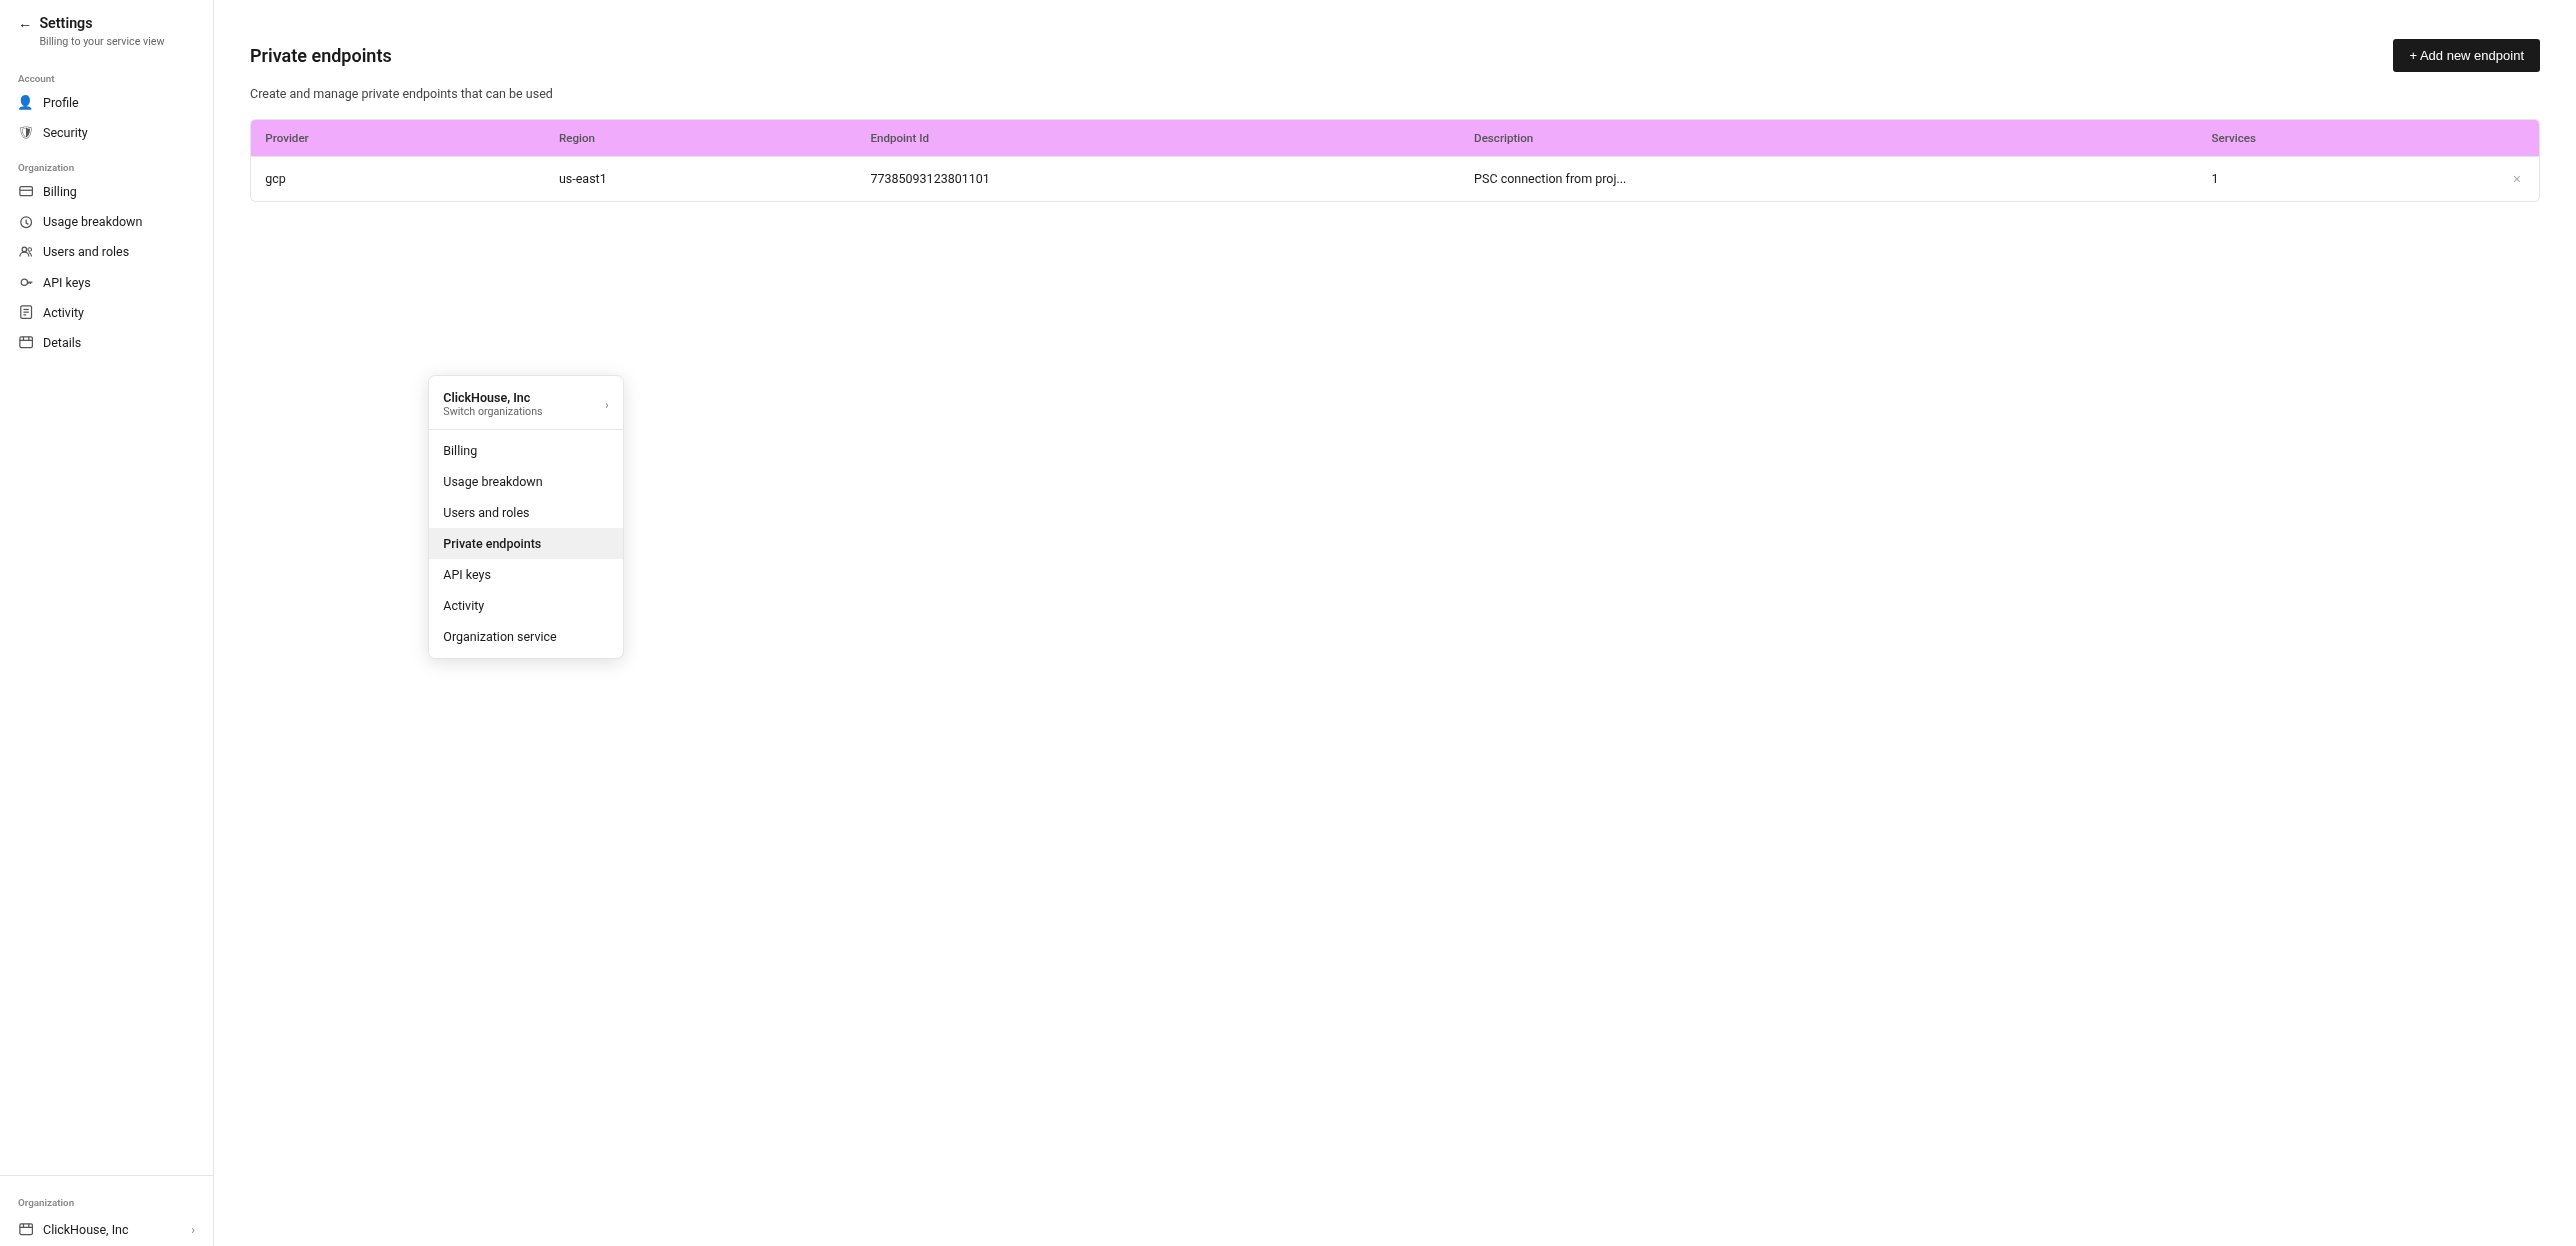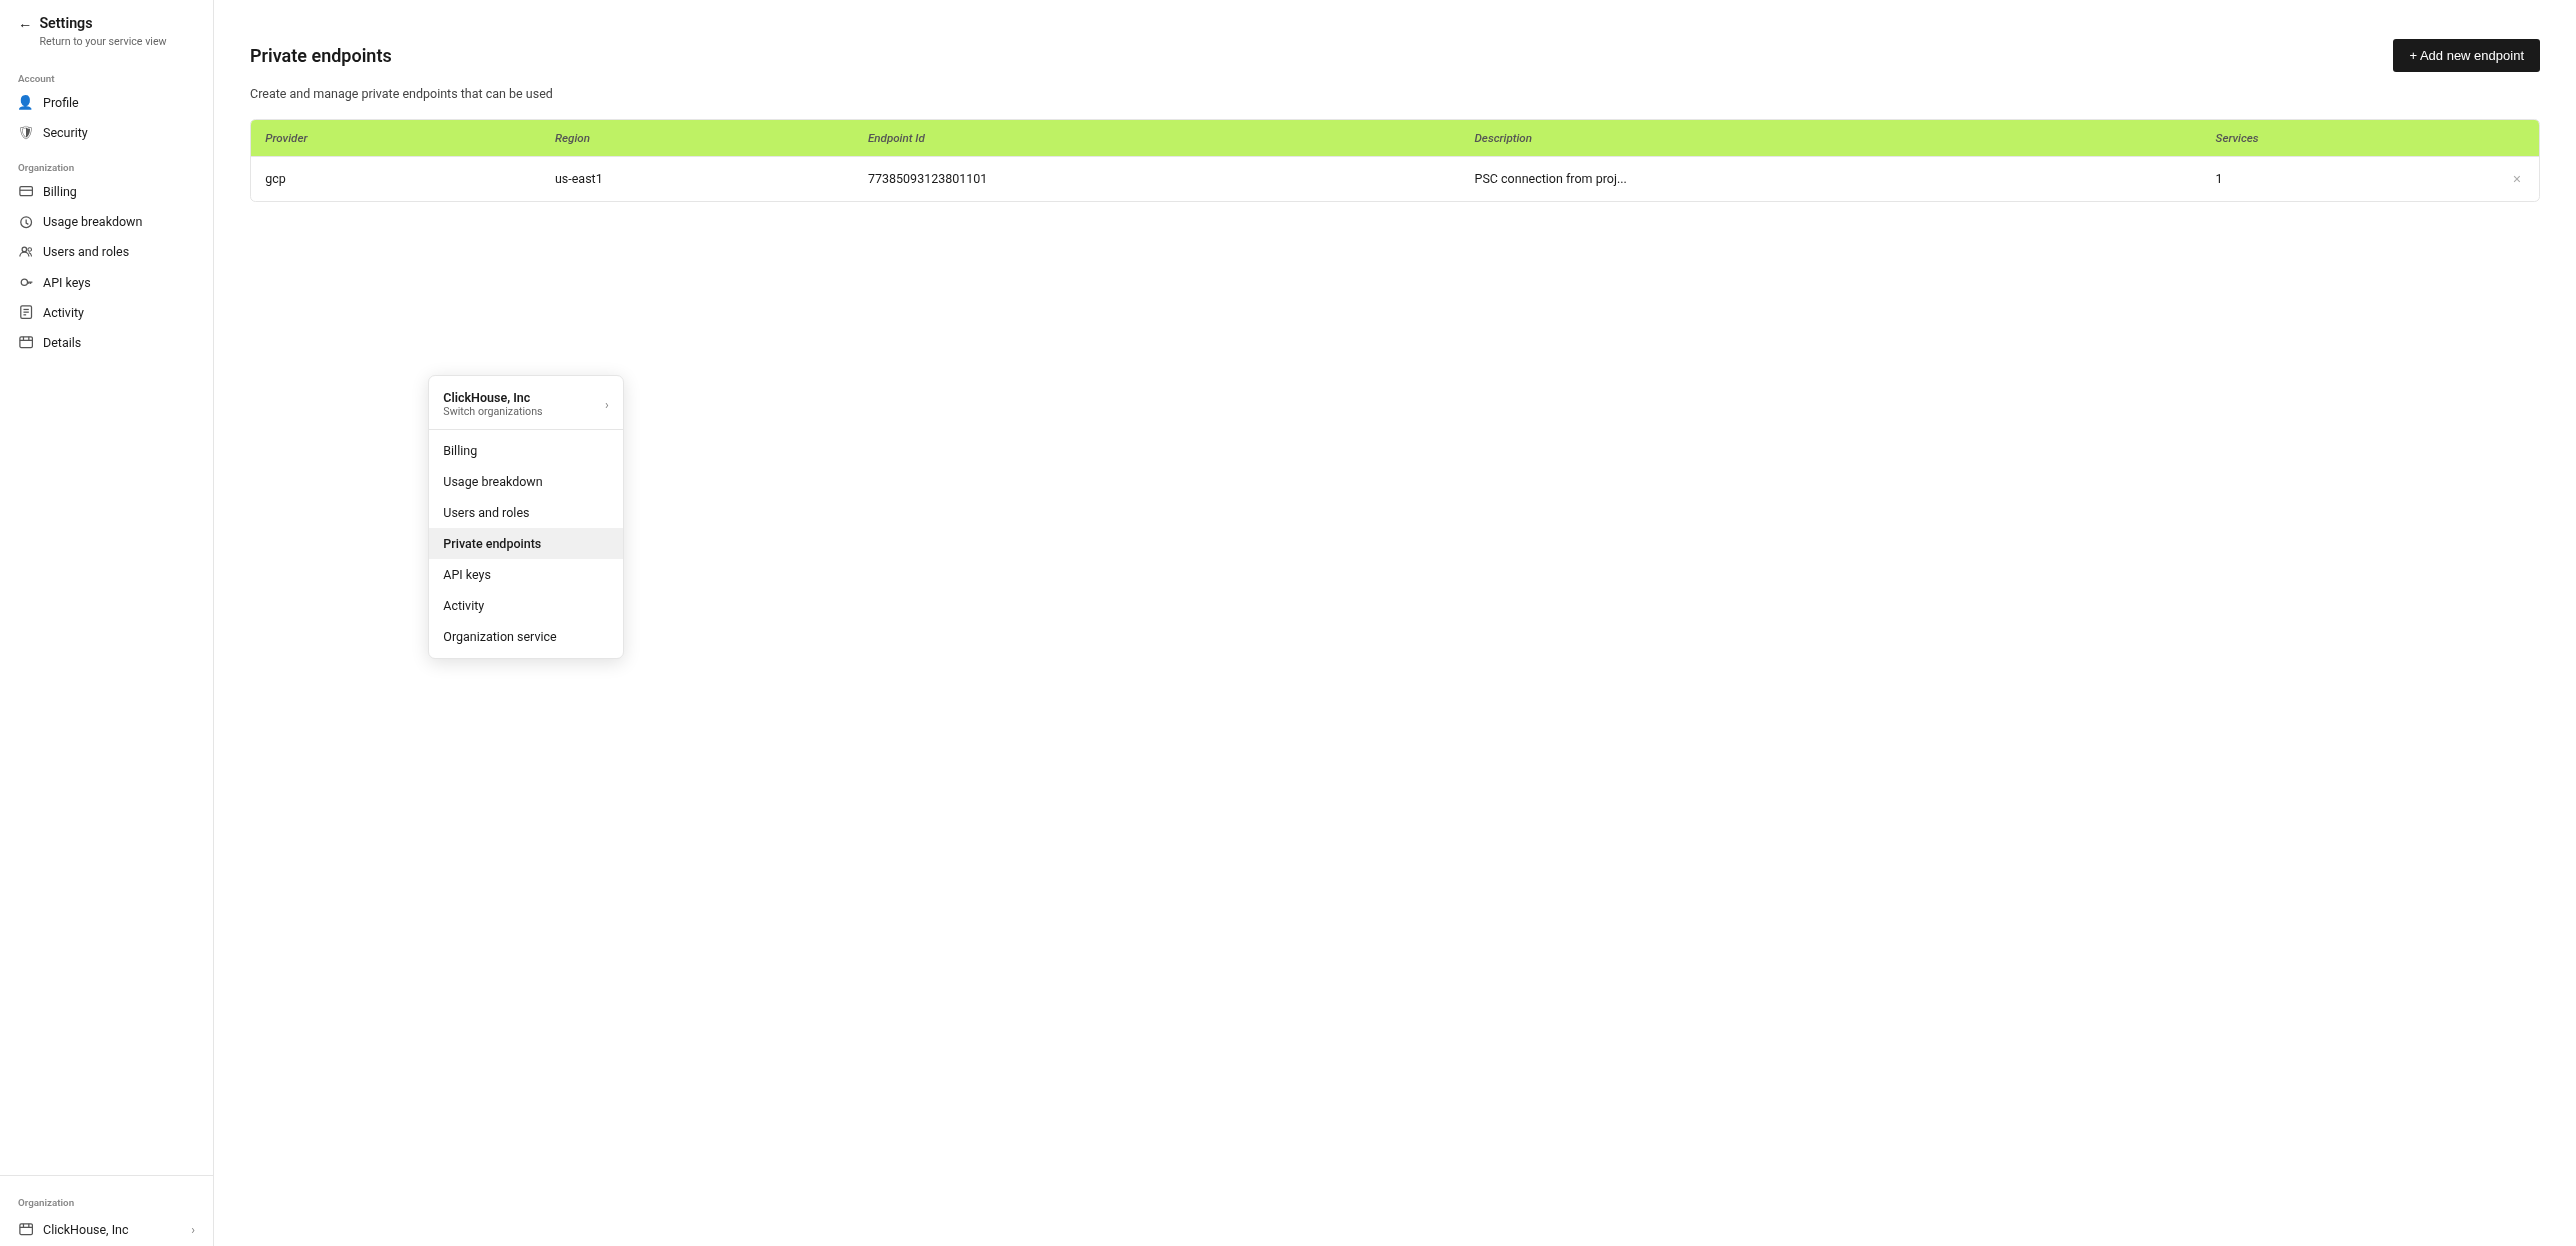--- a/index.html
+++ b/index.html
@@ -159,22 +159,21 @@
       border-radius: 5.4px;
       overflow: hidden;
     }
 
     table {
       width: 100%;
       border-collapse: collapse;
     }
 
     thead tr {
-      background: #bef264;
-      font-style: italic;
+      background: #f0abfc;
     }
 
     thead th {
       padding: 10.7px 14.3px;
       text-align: left;
       font-size: 11.6px;
       font-weight: 500;
       color: #555;
       border-bottom: 0.9px solid #e5e5e5;
     }
@@ -264,21 +263,21 @@
   </style>
 </head>
 <body>
 
 <div class="sidebar">
   <div class="sidebar-header">
     <div class="sidebar-back">
       <span class="sidebar-back-arrow">←</span>
       <div>
         <div class="sidebar-title">Settings</div>
-        <div class="sidebar-subtitle">Return to your service view</div>
+        <div class="sidebar-subtitle">Billing to your service view</div>
       </div>
     </div>
   </div>
 
   <div class="sidebar-section-label">Account</div>
 
   <div class="sidebar-item">
     <span class="sidebar-icon">👤</span>
     <span>Profile</span>
   </div>

